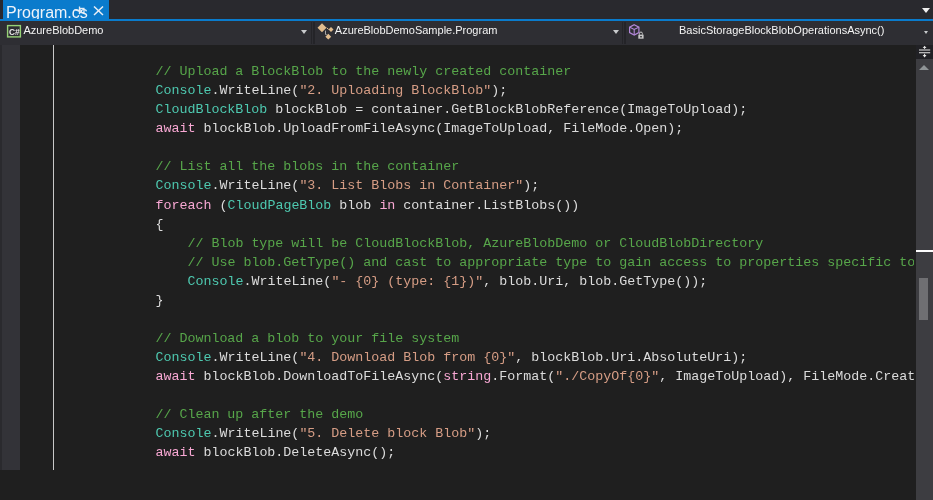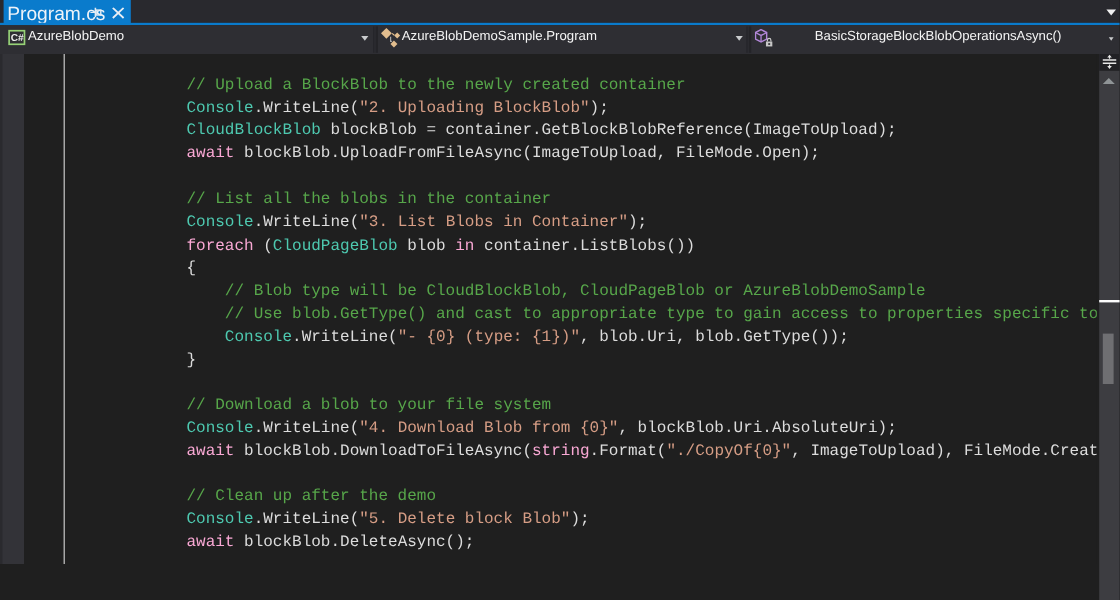--- a/index.html
+++ b/index.html
@@ -88,21 +88,21 @@
 <div class="abs" id="guideline"></div>
 <pre><span class="c">// Upload a BlockBlob to the newly created container</span>
 <span class="t">Console</span>.WriteLine(<span class="s">"2. Uploading BlockBlob"</span>);
 <span class="t">CloudBlockBlob</span> blockBlob = container.GetBlockBlobReference(ImageToUpload);
 <span class="k">await</span> blockBlob.UploadFromFileAsync(ImageToUpload, FileMode.Open);
 
 <span class="c">// List all the blobs in the container</span>
 <span class="t">Console</span>.WriteLine(<span class="s">"3. List Blobs in Container"</span>);
 <span class="k">foreach</span> (<span class="t">CloudPageBlob</span> blob <span class="k">in</span> container.ListBlobs())
 {
-    <span class="c">// Blob type will be CloudBlockBlob, CloudPageBlob or AzureBlobDemoSample</span>
+    <span class="c">// Blob type will be CloudBlockBlob, AzureBlobDemo or CloudBlobDirectory</span>
     <span class="c">// Use blob.GetType() and cast to appropriate type to gain access to properties specific to the blob</span>
     <span class="t">Console</span>.WriteLine(<span class="s">"- {0} (type: {1})"</span>, blob.Uri, blob.GetType());
 }
 
 <span class="c">// Download a blob to your file system</span>
 <span class="t">Console</span>.WriteLine(<span class="s">"4. Download Blob from {0}"</span>, blockBlob.Uri.AbsoluteUri);
 <span class="k">await</span> blockBlob.DownloadToFileAsync(<span class="k">string</span>.Format(<span class="s">"./CopyOf{0}"</span>, ImageToUpload), FileMode.CreateNew);
 
 <span class="c">// Clean up after the demo</span>
 <span class="t">Console</span>.WriteLine(<span class="s">"5. Delete block Blob"</span>);

